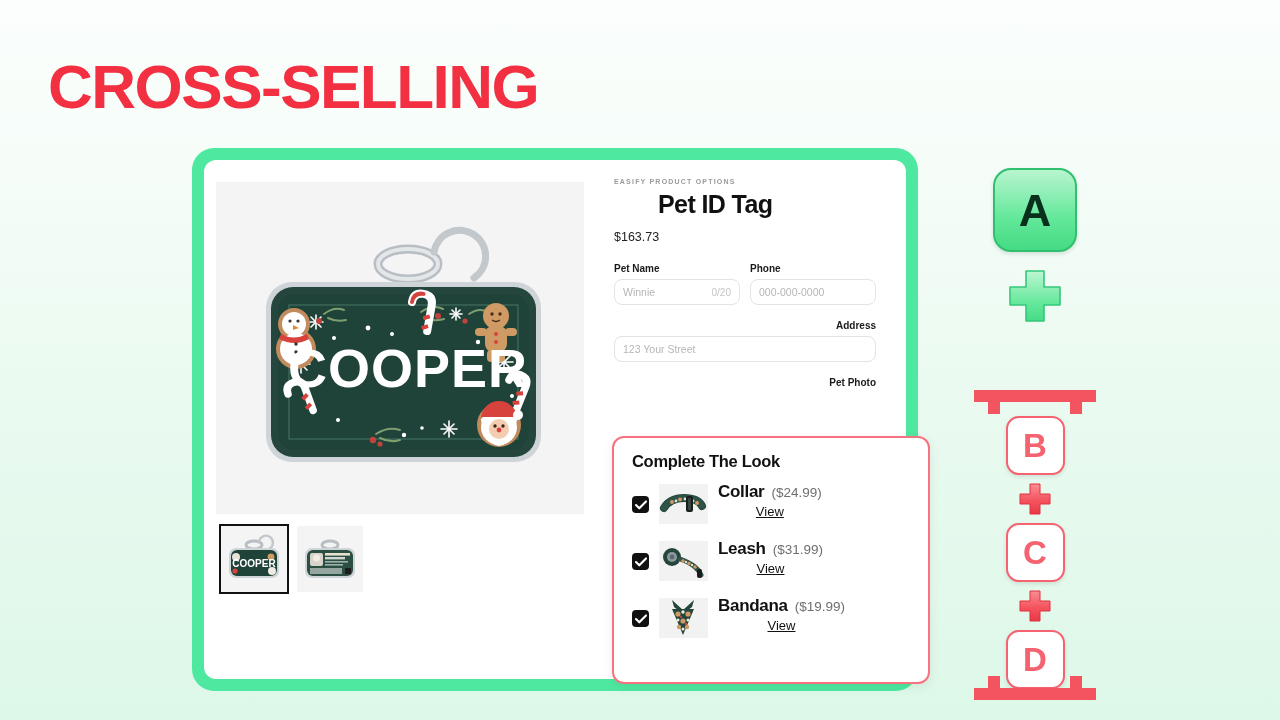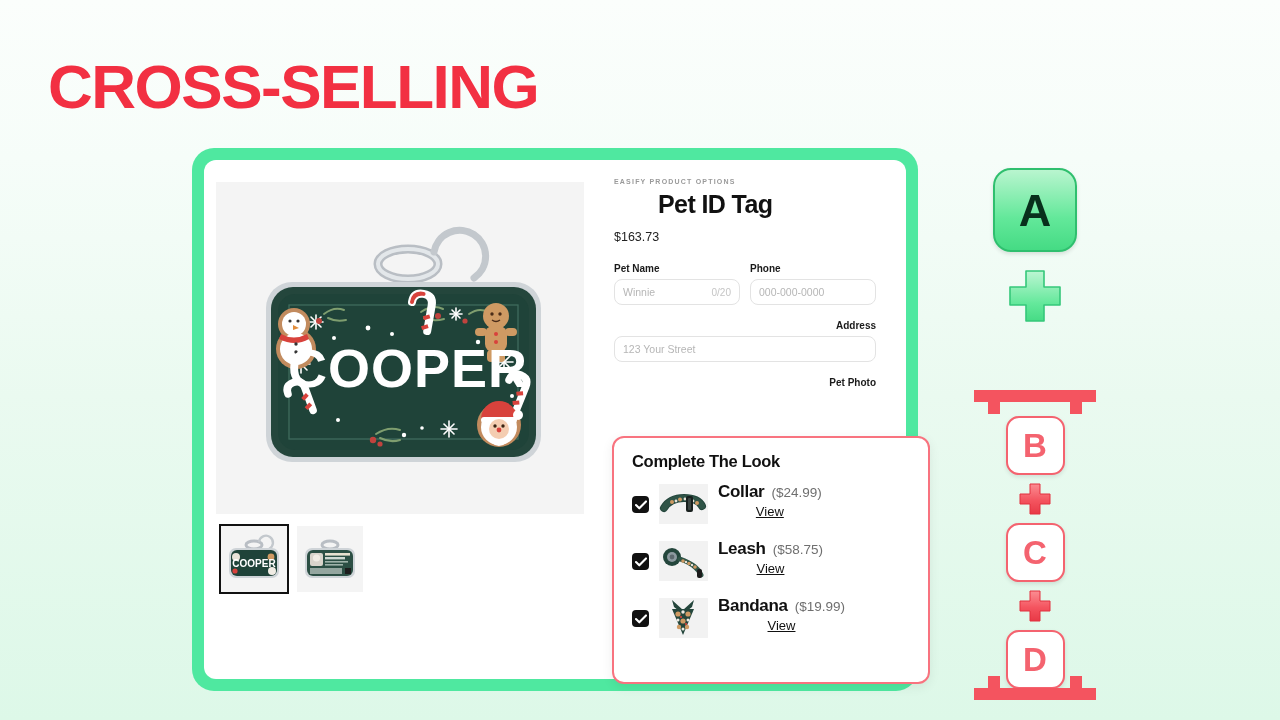--- a/index.html
+++ b/index.html
@@ -422,21 +422,21 @@
           <g fill="#e8e2d8">
               <circle cx="27" cy="21" r="1.2"></circle>
               <circle cx="33" cy="24" r="1.2"></circle>
             </g>
           <rect x="38" y="28" width="5" height="9" rx="2" fill="#1c1c1c"></rect>
         </svg>
       </div>
       <div class="ctl-txt">
         <div class="ctl-line1">
           <span class="ctl-pname">Leash</span>
-          <span class="ctl-pprice">($58.75)</span>
+          <span class="ctl-pprice">($31.99)</span>
         </div>
         <a class="ctl-view">View</a>
       </div>
     </div>
 
     <div class="ctl-item">
       <div class="cbox">
         <svg width="12" height="10" viewBox="0 0 12 10">
           <path d="M1 5 L4.3 8.3 L11 1.4" fill="none" stroke="#fff" stroke-width="2.1" stroke-linecap="round" stroke-linejoin="round"></path>
         </svg>

